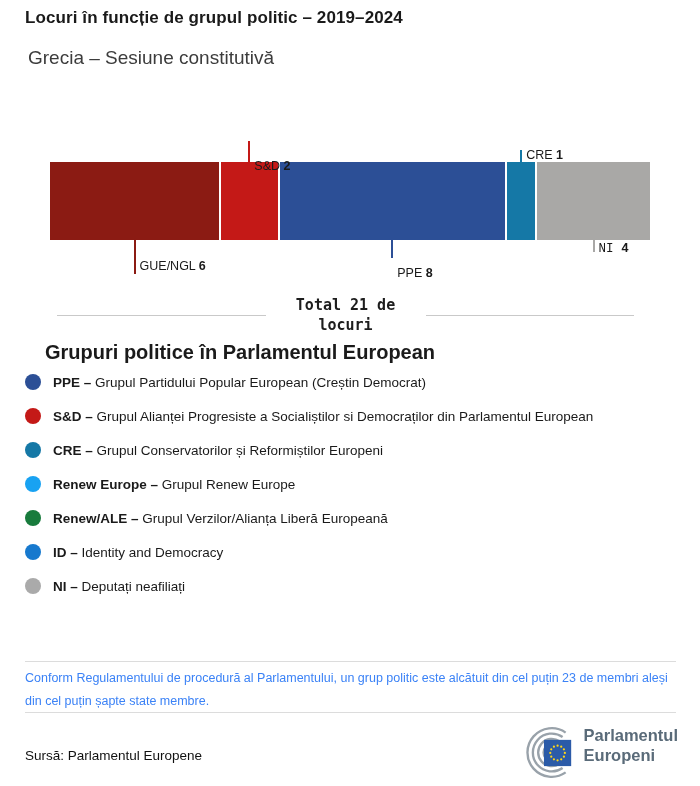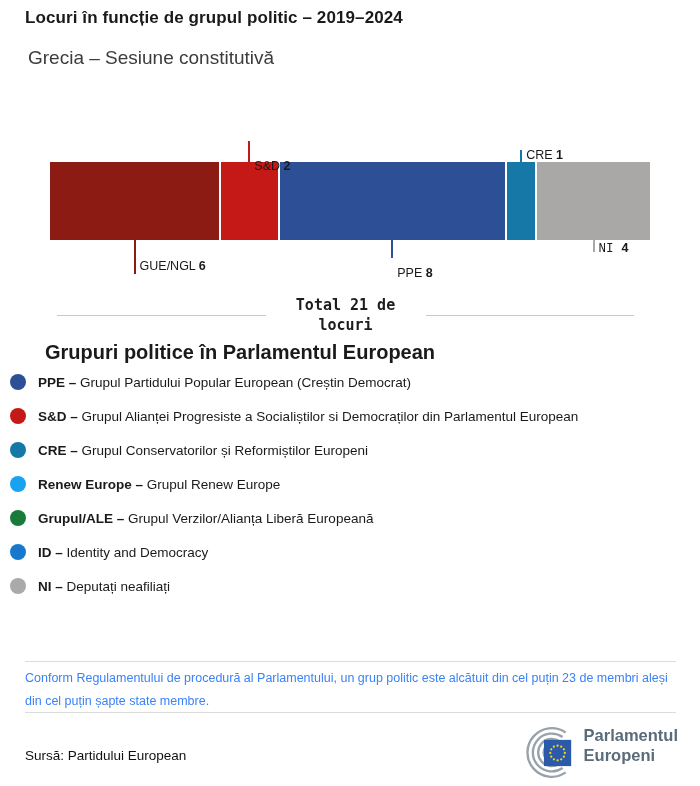--- a/index.html
+++ b/index.html
@@ -15,21 +15,21 @@
   .tick{position:absolute;width:2px;}
   .callout{position:absolute;font-size:12.5px;white-space:nowrap;color:#1a1a1a;}
   .callout b{font-weight:bold;}
 
   .total-row{position:absolute;left:57px;top:296px;width:577px;display:flex;align-items:center;}
   .total-line{flex:1;height:1px;background:#c9c9c9;}
   .total-text{width:134px;margin:0 13px;text-align:center;color:#1d1d1d;
               font-family:"DejaVu Sans Mono",monospace;font-weight:bold;font-size:15px;line-height:19.5px;}
 
   .legend-title{position:absolute;left:25px;top:341px;font-size:20px;font-weight:bold;margin-left:20px;}
-  .legend{position:absolute;left:10px;top:365px;width:655px;}
+  .legend{position:absolute;left:25px;top:365px;width:655px;}
   .legend-row{display:flex;align-items:center;height:34px;}
   .dot{width:16px;height:16px;border-radius:50%;margin-right:12px;flex:none;}
   .legend-text{font-size:13.5px;}
   .legend-text b{font-weight:bold;}
 
   .rule{position:absolute;left:25px;width:651px;height:1px;background:#dcdcdc;}
   .rule-top{top:661px;}
   .rule-bottom{top:712px;}
   .footnote{position:absolute;left:25px;top:667px;width:652px;font-size:12.5px;line-height:23px;color:#3b82f6;}
 
@@ -86,39 +86,39 @@
       <div class="legend-row">
         <span class="dot" style="background: rgb(21, 120, 166);"></span>
         <span class="legend-text"><b>CRE –</b> Grupul Conservatorilor și Reformiștilor Europeni</span>
       </div>
       <div class="legend-row">
         <span class="dot" style="background: rgb(24, 162, 242);"></span>
         <span class="legend-text"><b>Renew Europe –</b> Grupul Renew Europe</span>
       </div>
       <div class="legend-row">
         <span class="dot" style="background: rgb(24, 123, 60);"></span>
-        <span class="legend-text"><b>Grupul/ALE –</b> Grupul Verzilor/Alianța Liberă Europeană</span>
+        <span class="legend-text"><b>Renew/ALE –</b> Grupul Verzilor/Alianța Liberă Europeană</span>
       </div>
       <div class="legend-row">
         <span class="dot" style="background: rgb(23, 121, 206);"></span>
         <span class="legend-text"><b>ID –</b> Identity and Democracy</span>
       </div>
       <div class="legend-row">
         <span class="dot" style="background: rgb(170, 170, 170);"></span>
         <span class="legend-text"><b>NI –</b> Deputați neafiliați</span>
       </div>
     </div>
 
   <div class="rule rule-top"></div>
   <div class="footnote">Conform Regulamentului de procedură al Parlamentului, un grup politic este alcătuit din cel puțin 23 de membri aleși din cel puțin șapte state membre.</div>
   <div class="rule rule-bottom"></div>
 
   <div class="source">
     <b>Sursă:</b>
-    <span>Partidului European</span>
+    <span>Parlamentul Europene</span>
   </div>
 
   <div class="logo">
     <svg width="68" height="55" viewBox="0 0 70 56">
       <g fill="none" stroke-width="2.4" stroke="#99A2AA">
         <path d="M58.3 7.5 A25 25 0 1 0 58.3 48.5"></path>
         <path d="M55.2 12.0 A19.5 19.5 0 1 0 55.2 44.0"></path>
         <path d="M52.0 16.5 A14 14 0 1 0 52.0 39.5"></path>
         <path d="M48.9 21.0 A8.5 8.5 0 1 0 48.9 35.0"></path>
       </g>

